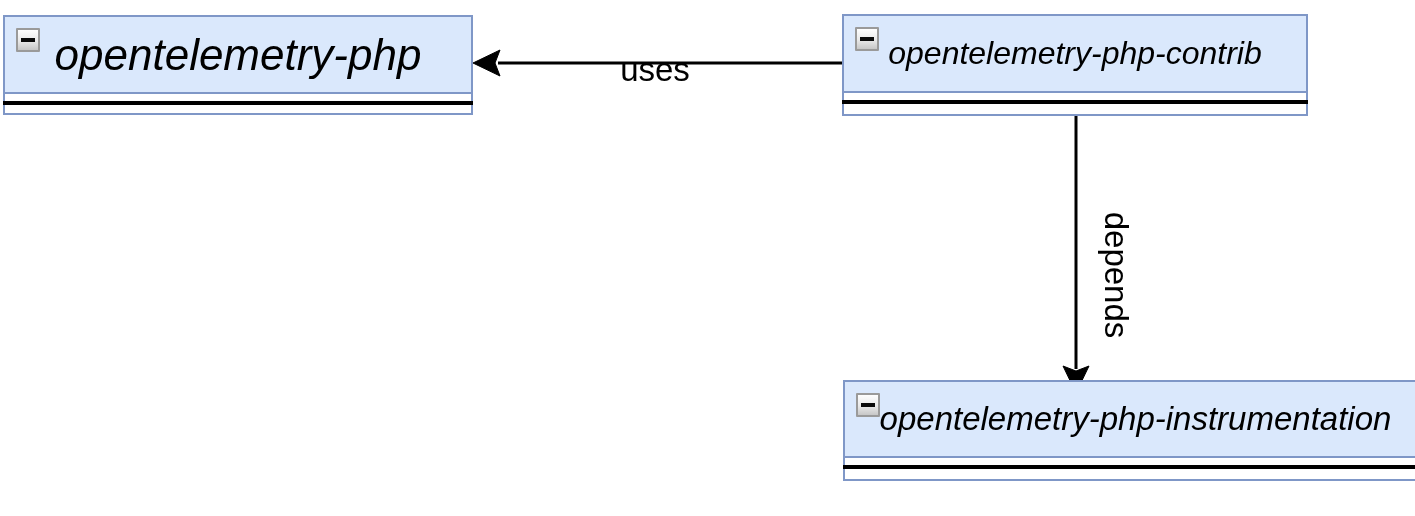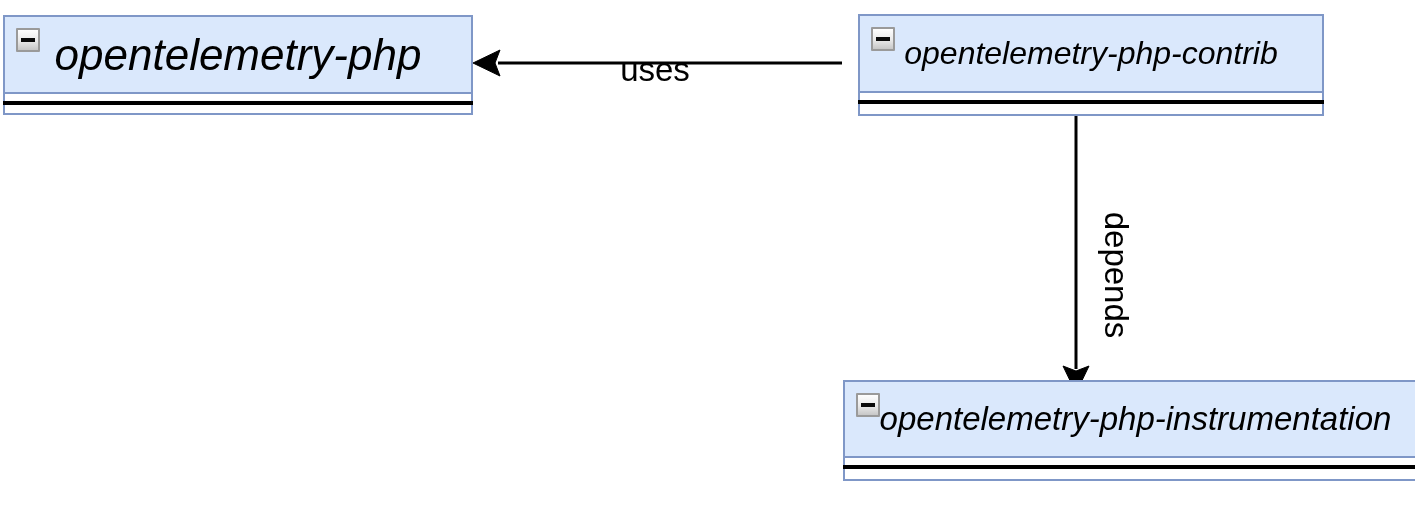--- a/index.html
+++ b/index.html
@@ -37,21 +37,21 @@
   }
 
   
   .node{
     position:absolute;
     border:2px solid var(--node-border);
     background:#fff;
     box-sizing:border-box;
   }
   .node-php          {left:3px;  top:15px;  width:470px; height:100px;}
-  .node-contrib      {left:842px;top:14px;  width:466px; height:102px;margin-left:16px;}
+  .node-contrib      {left:842px;top:14px;  width:466px; height:102px;}
   .node-instr        {left:843px;top:380px; width:585px; height:101px;}
 
   .title{
     position:relative;
     height:75px;
     background:var(--node-fill);
     border-bottom:2px solid var(--node-border);
     display:flex;align-items:center;justify-content:center;
   }
   .node-contrib .title{height:75px;}

